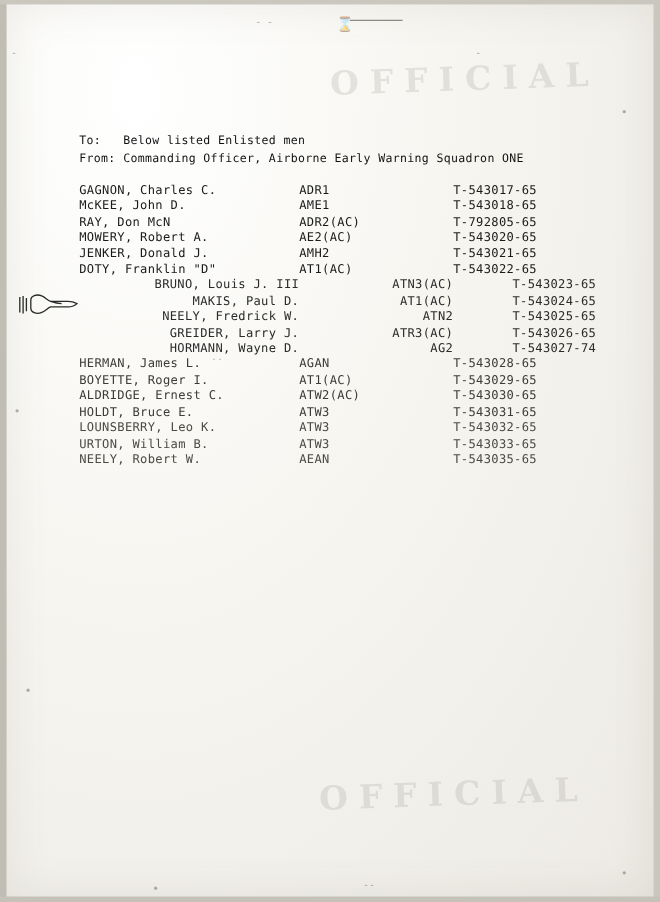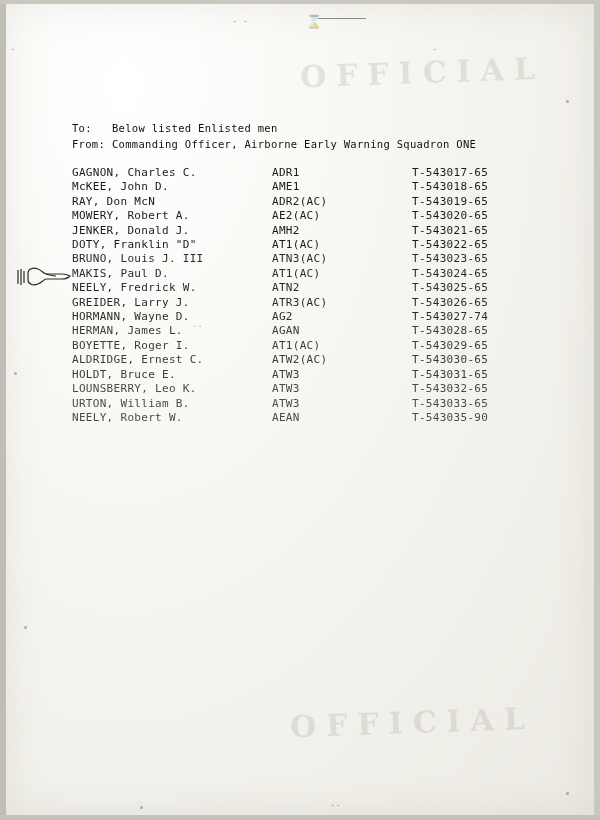--- a/index.html
+++ b/index.html
@@ -95,21 +95,21 @@
     padding: 0;
     white-space: pre;
     vertical-align: top;
   }
   .col-name  { width: 200px; }
   .col-rate  { width: 140px; margin-top: 27px; }
   .col-ssn   { width: 130px; }
 
   
   .fade1 { color: #1a1a1a; }
-  .fade2 { color: #2b2b2b; }
+  .fade2 { color: #2b2b2b; text-align: right; }
   .fade3 { color: #3d3b38; padding-left: 22px; }
   .fade4 { color: #4c4a45; }
 
   
   #hand {
     position: absolute;
     left: 16px;
     top: 264px;
     width: 56px;
     height: 26px;
@@ -173,21 +173,21 @@
             <td class="col-ssn">T-543017-65</td>
           </tr>
           <tr class="fade1">
             <td class="col-name">McKEE, John D.</td>
             <td class="col-rate">AME1</td>
             <td class="col-ssn">T-543018-65</td>
           </tr>
           <tr class="fade1">
             <td class="col-name">RAY, Don McN</td>
             <td class="col-rate">ADR2(AC)</td>
-            <td class="col-ssn">T-543019-65</td>
+            <td class="col-ssn">T-792805-65</td>
           </tr>
           <tr class="fade1">
             <td class="col-name">MOWERY, Robert A.</td>
             <td class="col-rate">AE2(AC)</td>
             <td class="col-ssn">T-543020-65</td>
           </tr>
           <tr class="fade1">
             <td class="col-name">JENKER, Donald J.</td>
             <td class="col-rate">AMH2</td>
             <td class="col-ssn">T-543021-65</td>
@@ -248,19 +248,19 @@
             <td class="col-ssn">T-543032-65</td>
           </tr>
           <tr class="fade4">
             <td class="col-name">URTON, William B.</td>
             <td class="col-rate">ATW3</td>
             <td class="col-ssn">T-543033-65</td>
           </tr>
           <tr class="fade4">
             <td class="col-name">NEELY, Robert W.</td>
             <td class="col-rate">AEAN</td>
-            <td class="col-ssn">T-543035-90</td>
+            <td class="col-ssn">T-543035-65</td>
           </tr>
         </tbody>
     </table>
 
   </div>
 </div>
 
 </body></html>

